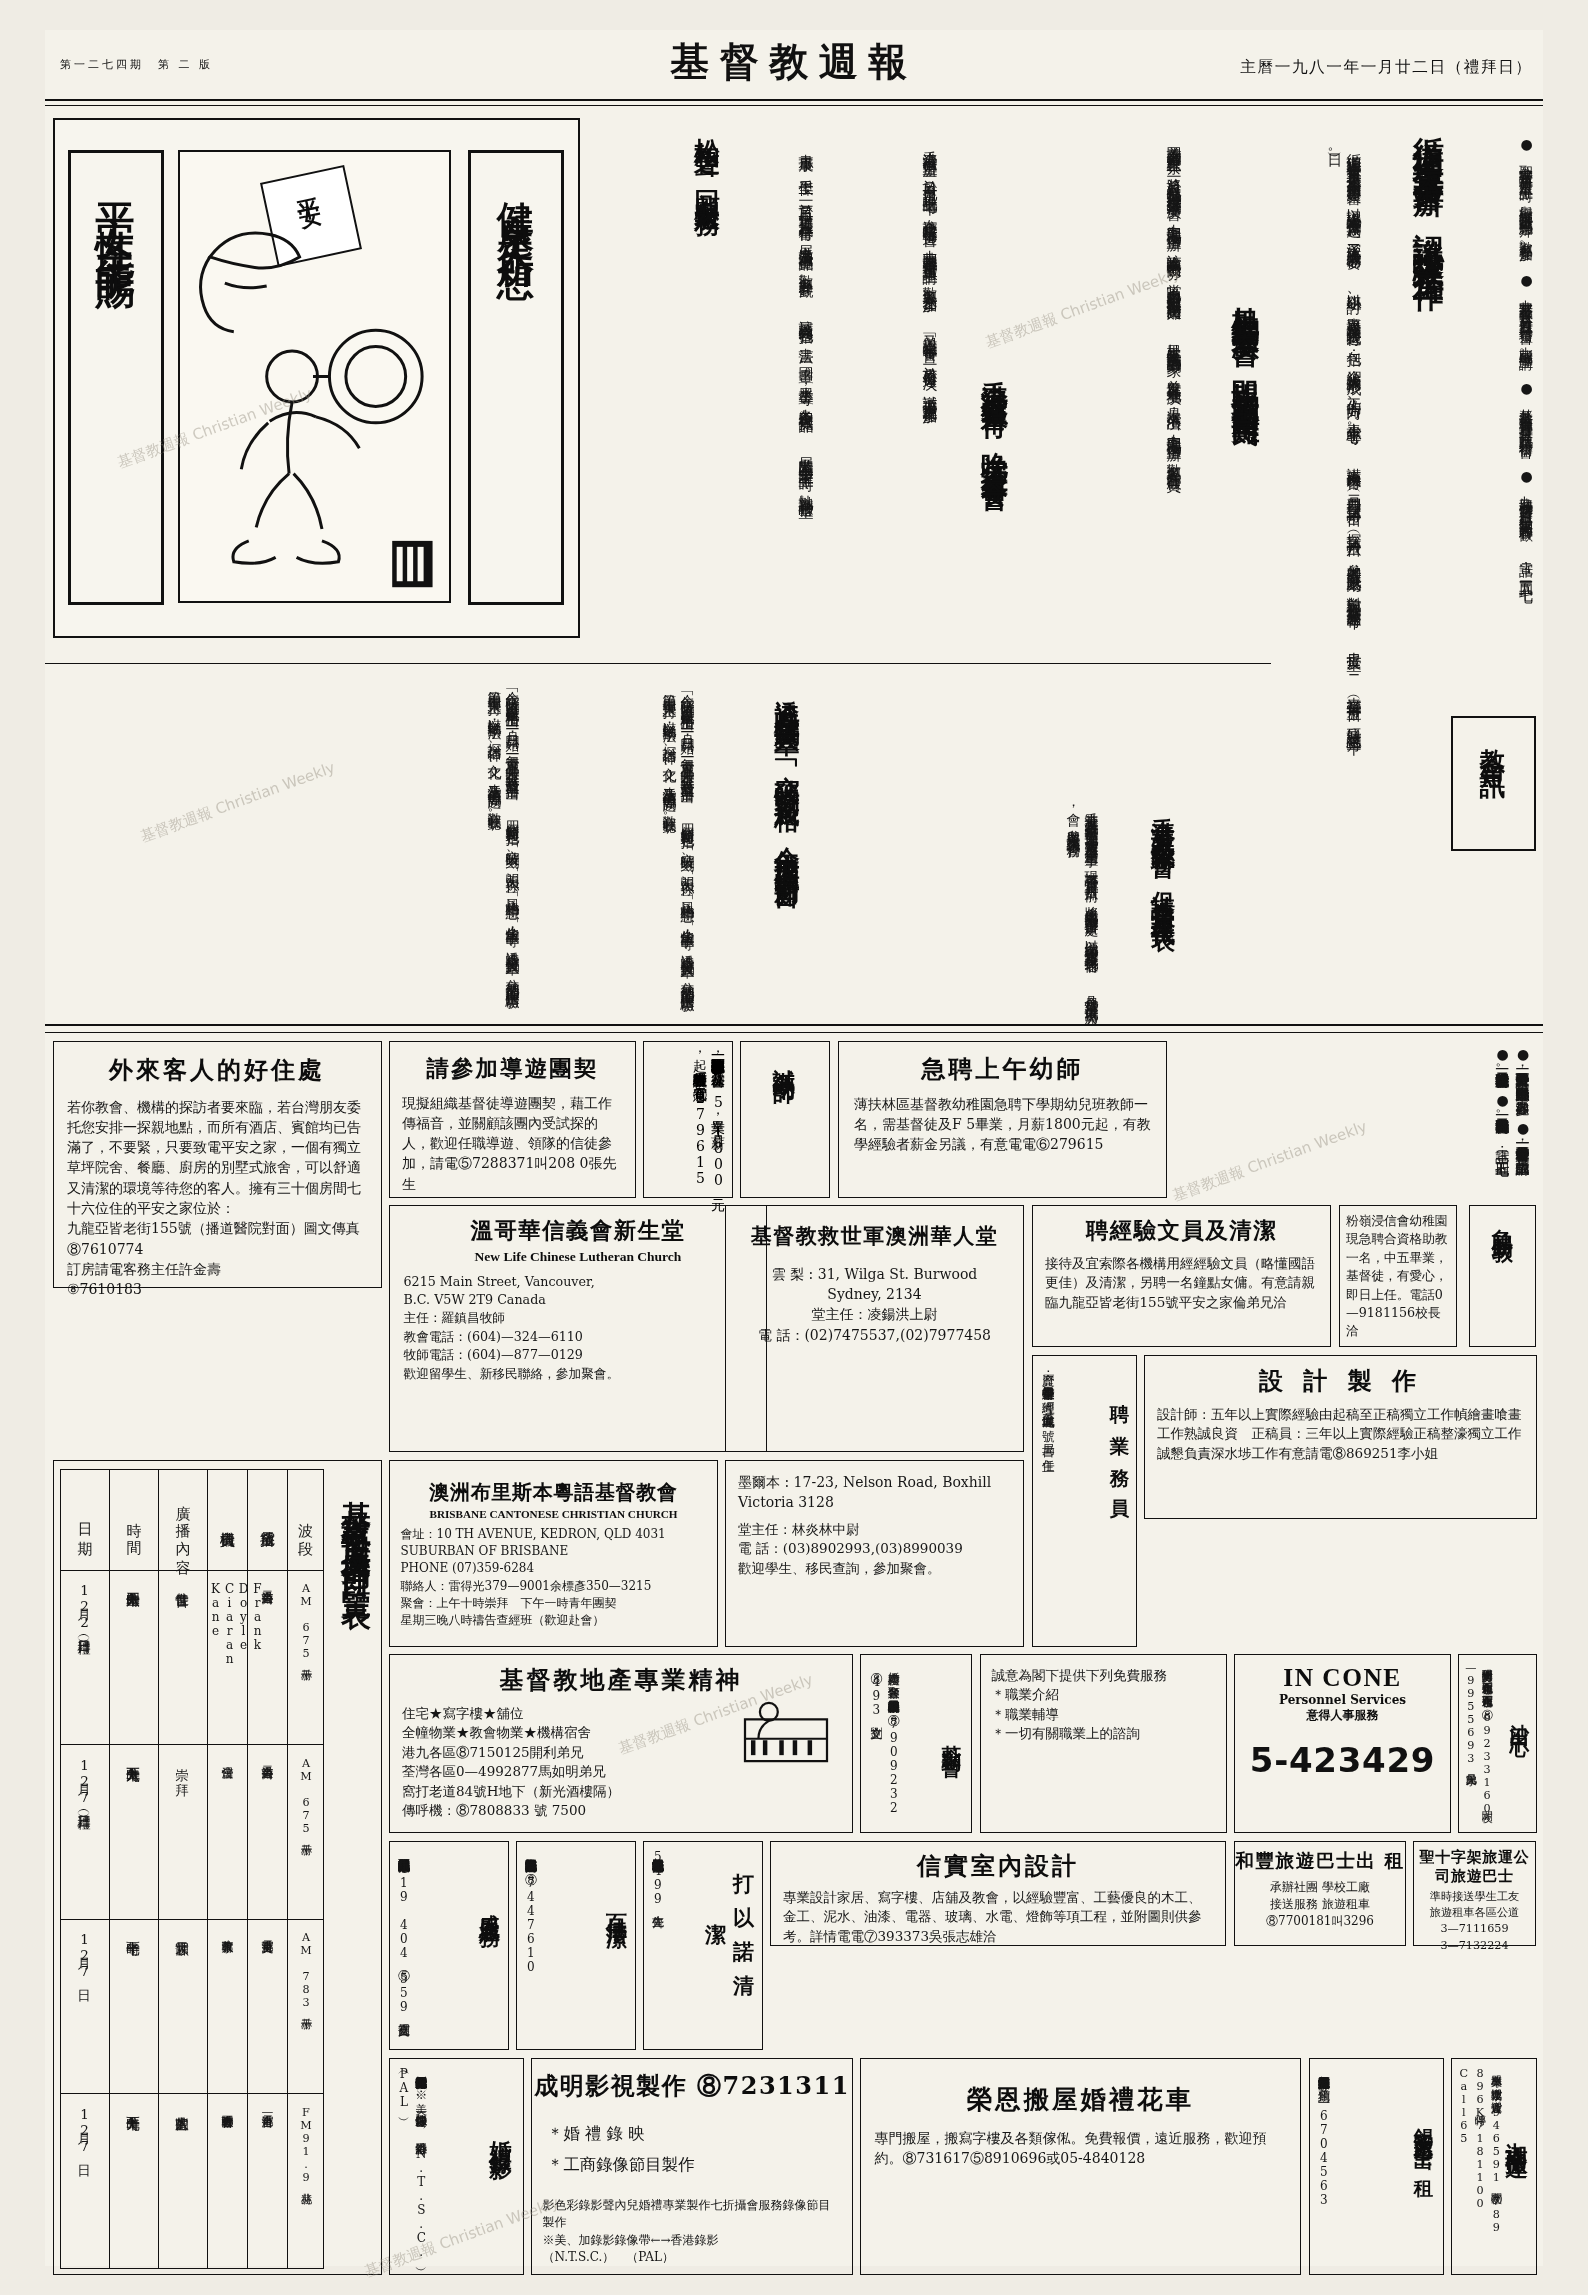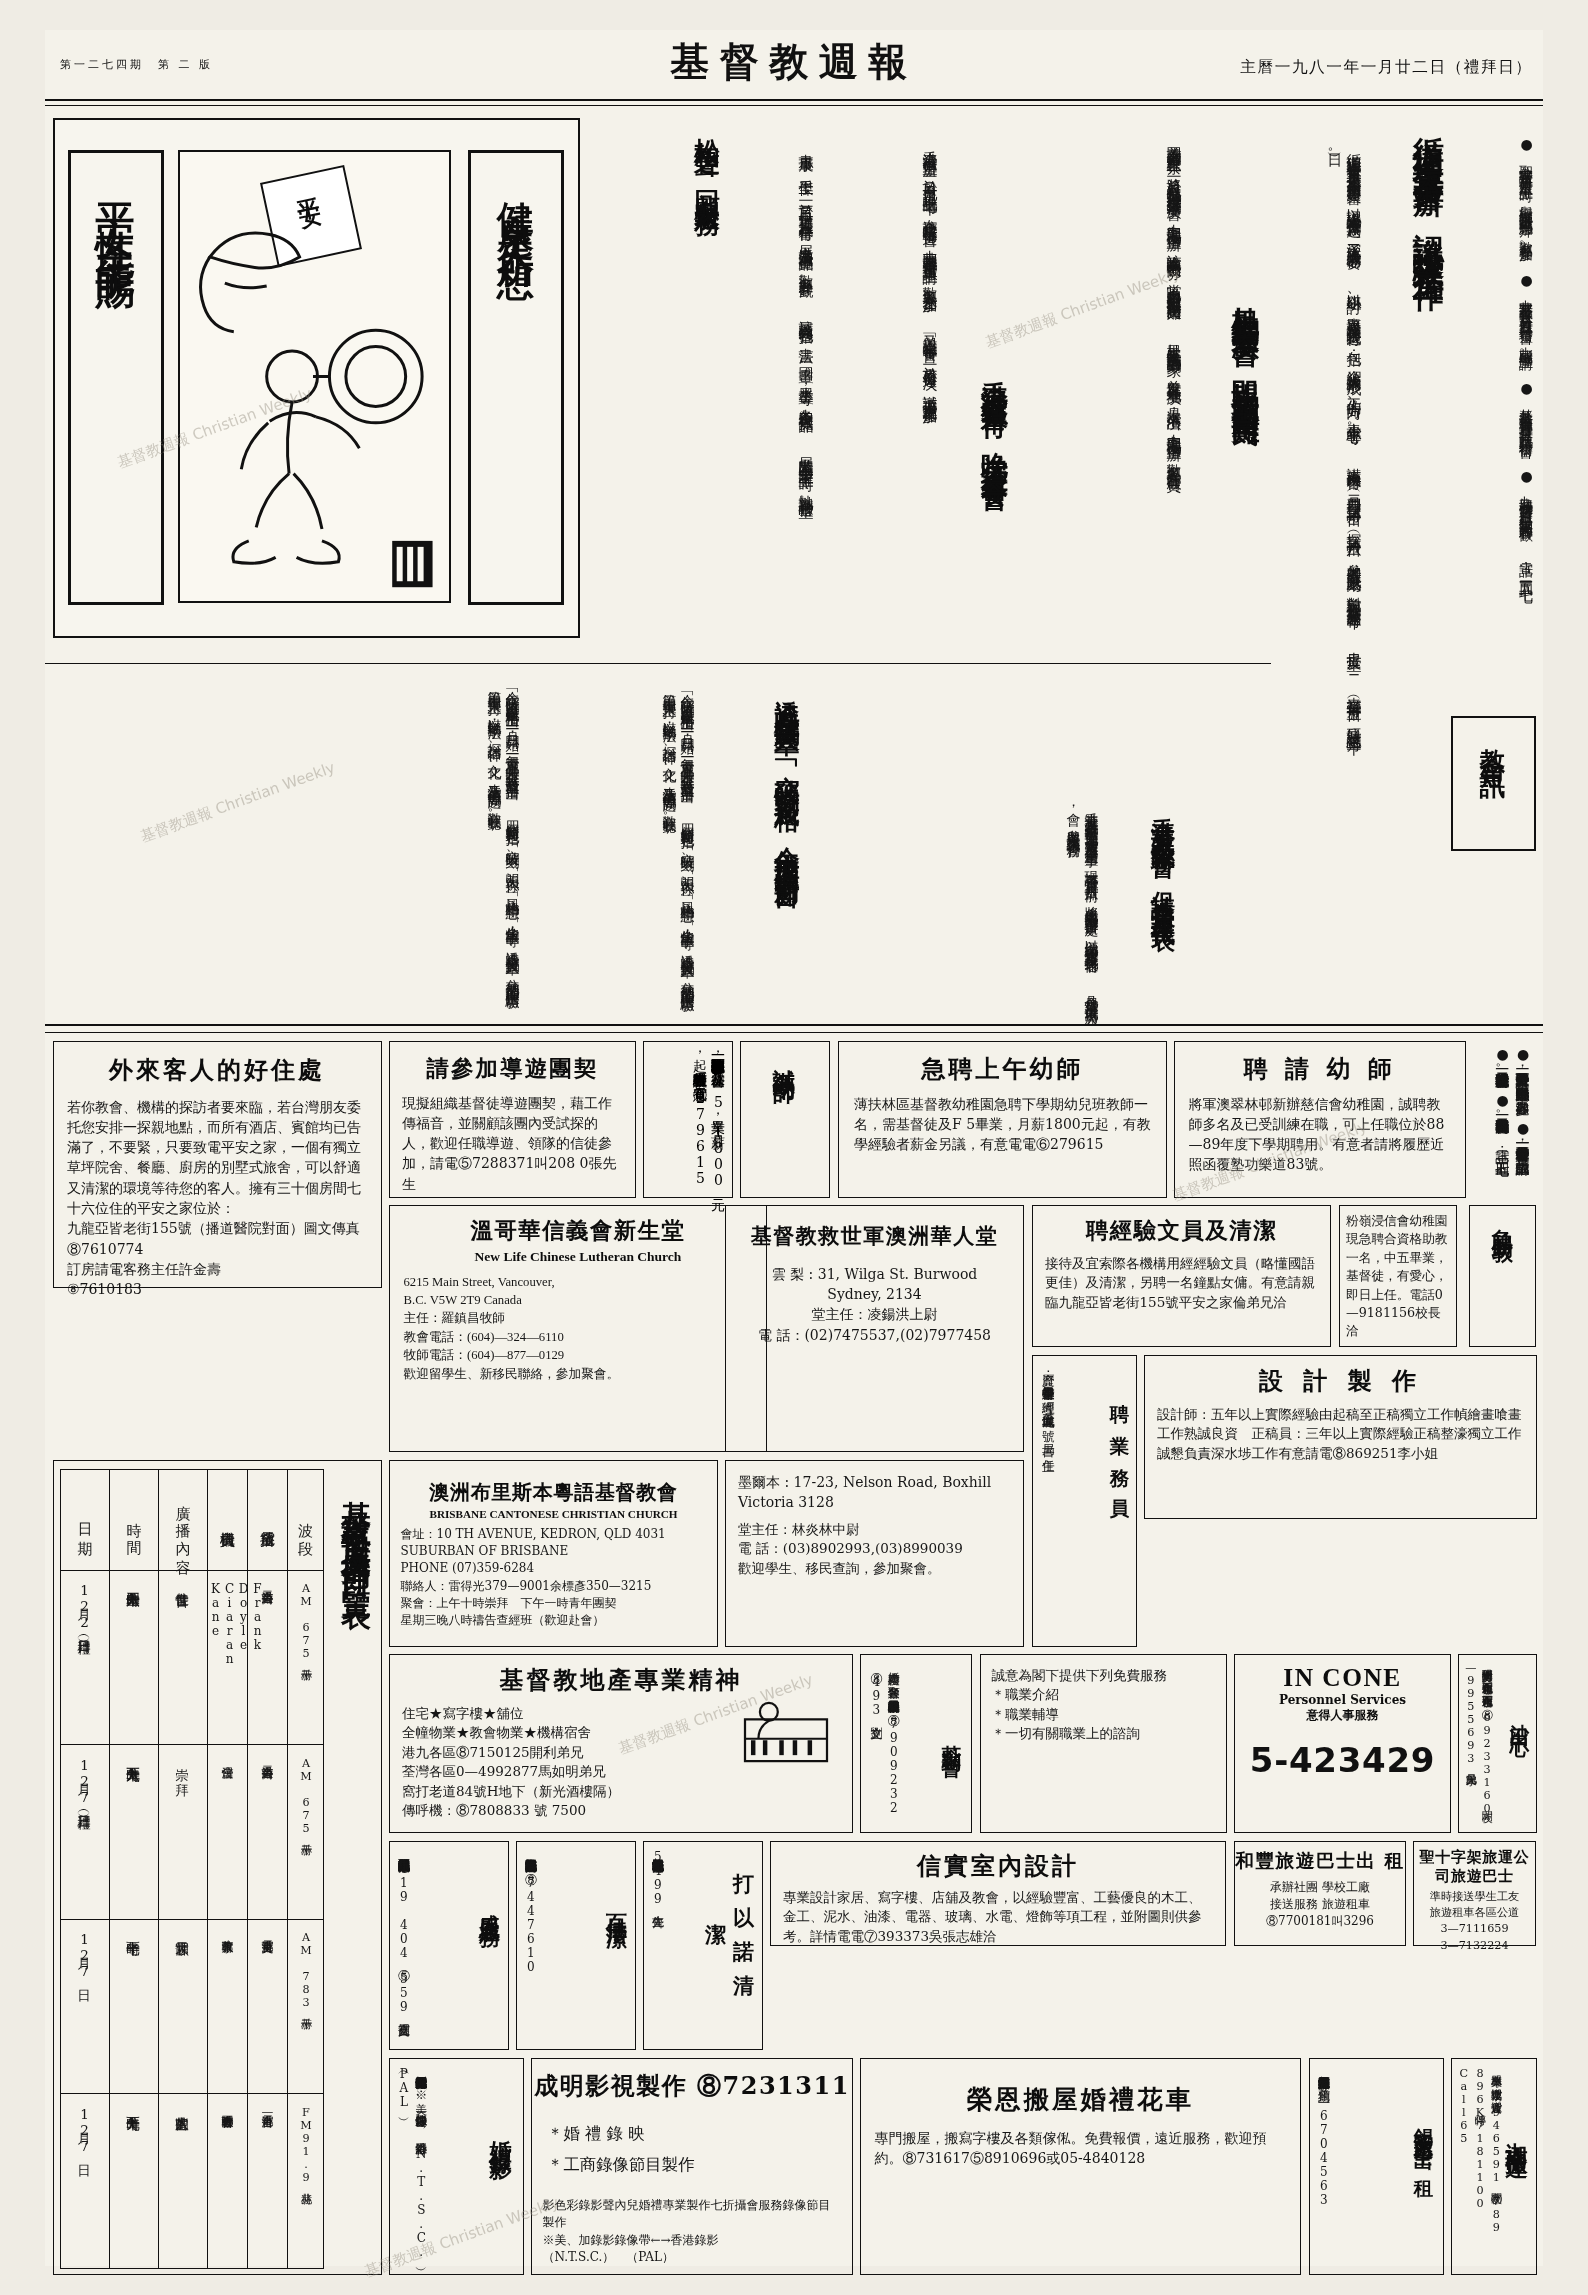--- a/index.html
+++ b/index.html
@@ -236,37 +236,33 @@
 
     <div class="box" style="left:695px;top:1011px;width:90px;height:157px;">
       <div class="v adtitle" style="position:absolute;left:50%;top:7.5px;transform:translateX(-50%);font-size:22.4px;letter-spacing:4.5px;">誠徵幼師</div>
     </div>
 
     <div class="box" style="left:793px;top:1011px;width:329px;height:157px;">
       <div class="adtitle" style="margin-top:10.5px;font-size:24px;letter-spacing:3px;">急聘上午幼師</div>
       <div class="adtext" style="margin:9px 15px 0 15px;font-size:14px;white-space:pre-wrap;">薄扶林區基督教幼稚園急聘下學期幼兒班教師一名，需基督徒及F 5畢業，月薪1800元起，有教學經驗者薪金另議，有意電電⑥279615</div>
     </div>
 
-    <div class="box" style="left:1129px;top:1011px;width:292px;height:157px;">
-      <div class="adtitle" style="margin-top:10.5px;font-size:24px;letter-spacing:4.5px;">聘 請 幼 師</div>
-      <div class="adtext" style="margin:9px 13.5px 0 13.5px;font-size:14px;white-space:pre-wrap;">將軍澳翠林邨新辦慈信會幼稚園，誠聘教師多名及已受訓練在職，可上任職位於88—89年度下學期聘用。有意者請將履歷近照函覆塾功樂道83號。</div>
-    </div>
 
     <div class="boxin" style="left:1424px;top:1011px;width:67px;height:157px;">
       <div class="v adtext" style="position:absolute;right:3px;top:4.5px;height:142px;font-size:14px;">●聖公會諸聖堂將於一月十八日下午五時，舉行聖樂崇拜暨獻唱感恩崇拜，歡迎各界參加。
 ●中華基督教會合一堂將於一月廿五日舉行培靈會，由彭成牧師主講。
 ●基督教香港信義會真理堂一月廿二日晚上八時舉行祈禱會。
 ●九龍城浸信會將於二月一日舉行青年團契新春聯歡。
 電話：三五四二一七七</div>
     </div>
 
     <div class="box" style="left:344px;top:1175px;width:378px;height:247px;">
       <div class="adtitle" style="margin-top:9px;font-size:22.4px;letter-spacing:1.5px;">溫哥華信義會新生堂</div>
       <div class="adtitle" style="margin-top:3px;font-size:13.5px;letter-spacing:0;font-family:'Liberation Serif',serif;">New Life Chinese Lutheran Church</div>
-      <div class="adtext" style="margin:7.5px 13.5px 0 13.5px;font-size:12.7px;white-space:pre-wrap;font-family:Liberation Serif, serif;">6215 Main Street, Vancouver,
+      <div class="adtext" style="margin:7.5px 13.5px 0 13.5px;font-size:12.7px;white-space:pre-wrap;">6215 Main Street, Vancouver,
 B.C. V5W 2T9 Canada
 主任：羅鎮昌牧師
 教會電話：(604)—324—6110
 牧師電話：(604)—877—0129
 歡迎留學生、新移民聯絡，參加聚會。</div>
     </div>
 
     <div class="box" style="left:680px;top:1175px;width:299px;height:247px;">
       <div class="adtitle" style="margin-top:16.4px;font-size:21px;letter-spacing:1.5px;">基督教救世軍澳洲華人堂</div>
       <div class="adtext center" style="margin:13.5px 12px 0 12px;font-size:14px;white-space:pre-wrap;">雲 梨 : 31, Wilga St. Burwood

